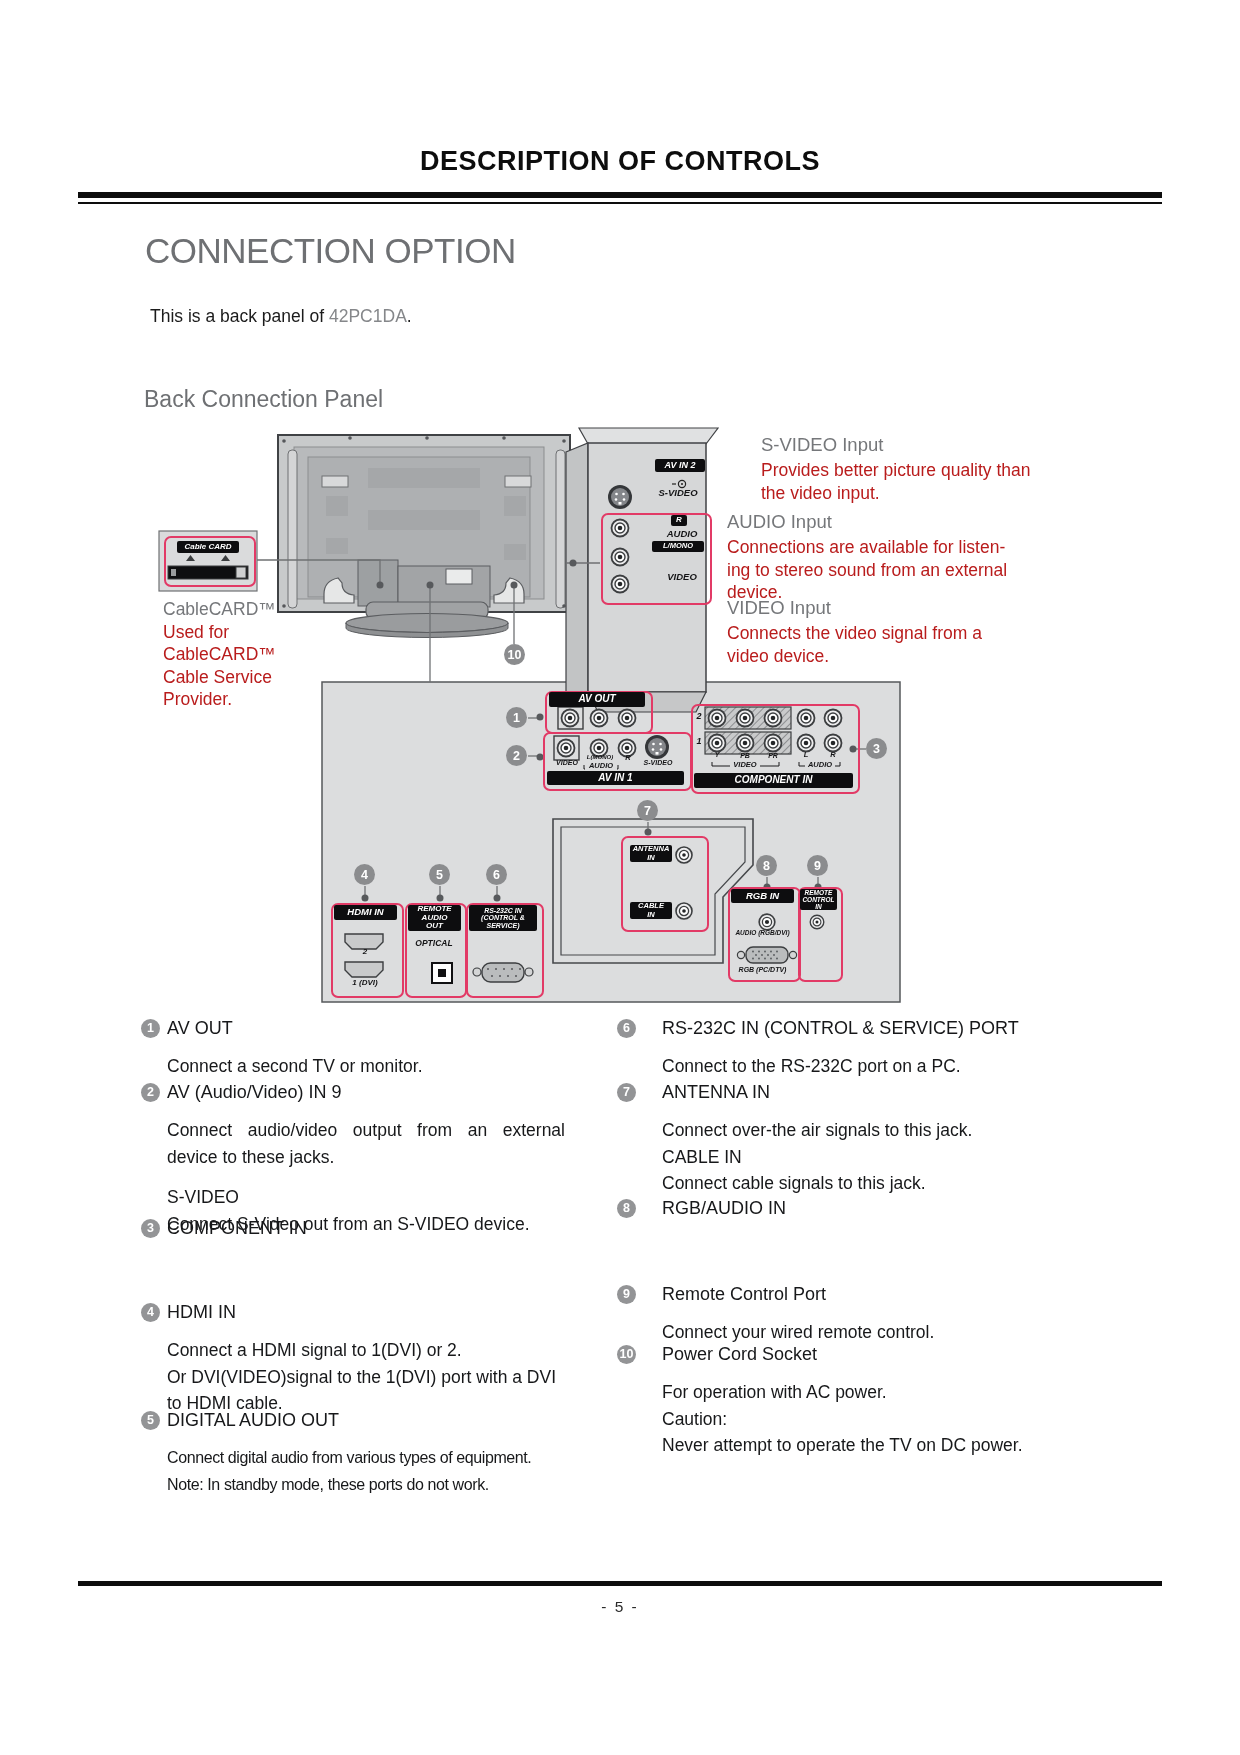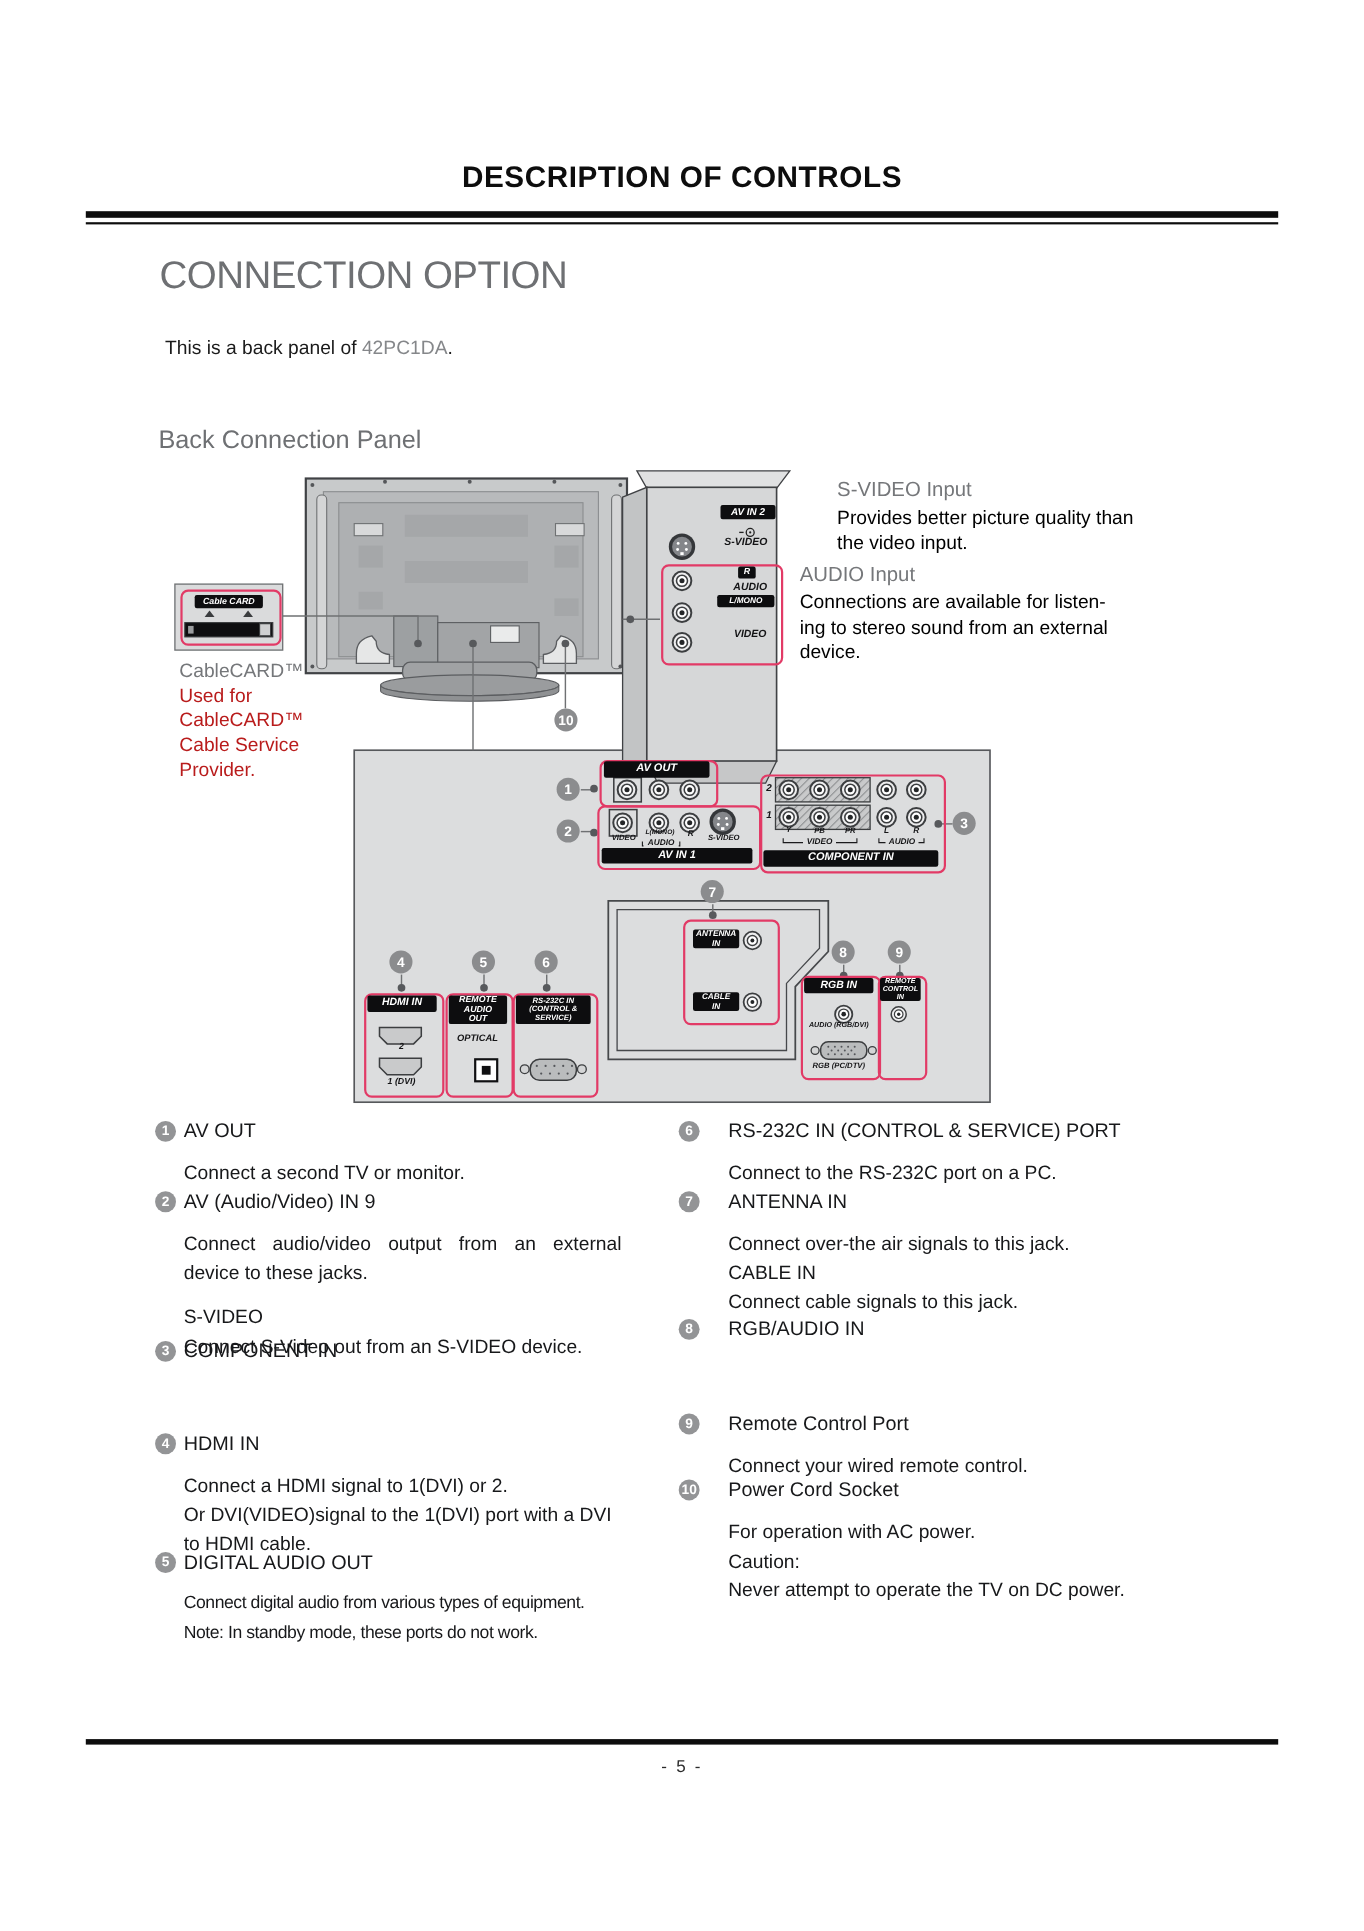--- a/index.html
+++ b/index.html
@@ -8,21 +8,21 @@
   .abs{position:absolute;}
   .hdr-title{position:absolute;left:0;top:146px;width:1240px;text-align:center;
              font-size:27px;font-weight:bold;letter-spacing:.5px;color:#0d0d0d;}
   .rule{position:absolute;left:78px;width:1084px;background:#0d0d0d;}
   .sec-title{position:absolute;left:145px;top:231px;font-size:35px;color:#6e7073;letter-spacing:-.5px;}
   .intro{position:absolute;left:150px;top:306px;font-size:17.5px;color:#1b1b1b;}
   .intro .model{color:#85878a;}
   .sub-title{position:absolute;left:144px;top:386px;font-size:23px;color:#6e7073;}
   .note{position:absolute;width:360px;}
   .note .nt{font-size:18.5px;color:#75777a;margin-bottom:3px;}
-  .note .nb{font-size:17.5px;line-height:22.5px;white-space:pre-line;color:#000000;}
+  .note .nb{font-size:17.5px;line-height:22.5px;white-space:pre-line;color:#b91c1c;}
   .ccnote{position:absolute;left:163px;top:598px;width:170px;}
   .ccnote .nt{font-size:17.5px;color:#75777a;line-height:22.5px;}
   .ccnote .nb{font-size:17.5px;line-height:22.5px;white-space:pre-line;color:#b91c1c;}
   .pink{position:absolute;border:2px solid #e23a66;border-radius:7px;}
   .bar{position:absolute;background:#0d0d0f;color:#fff;font-weight:bold;font-style:italic;
        display:flex;align-items:center;justify-content:center;text-align:center;
        white-space:pre-line;line-height:1.08;border-radius:2px;}
   .dl{position:absolute;font-weight:bold;font-style:italic;color:#141416;text-align:center;
       white-space:pre-line;line-height:1.05;}
   .dl.mask{background:#dcddde;}
@@ -310,20 +310,25 @@
     <div class="nt">S-VIDEO Input</div>
     <div class="nb">Provides better picture quality than
 the video input.</div>
   </div>
   <div class="note" style="left:727px;top:511px;">
     <div class="nt">AUDIO Input</div>
     <div class="nb">Connections are available for listen-
 ing to stereo sound from an external
 device.</div>
   </div>
+  <div class="note" style="left:727px;top:597px;">
+    <div class="nt">VIDEO Input</div>
+    <div class="nb">Connects the video signal from a
+video device.</div>
+  </div>
   <div class="ccnote">
     <div class="nt">CableCARD™</div>
     <div class="nb">Used for
 CableCARD™
 Cable Service
 Provider.</div>
   </div>
 
   <div class="item" style="left:141px;top:1018px;width:426px;">
     <span class="n">1</span>

